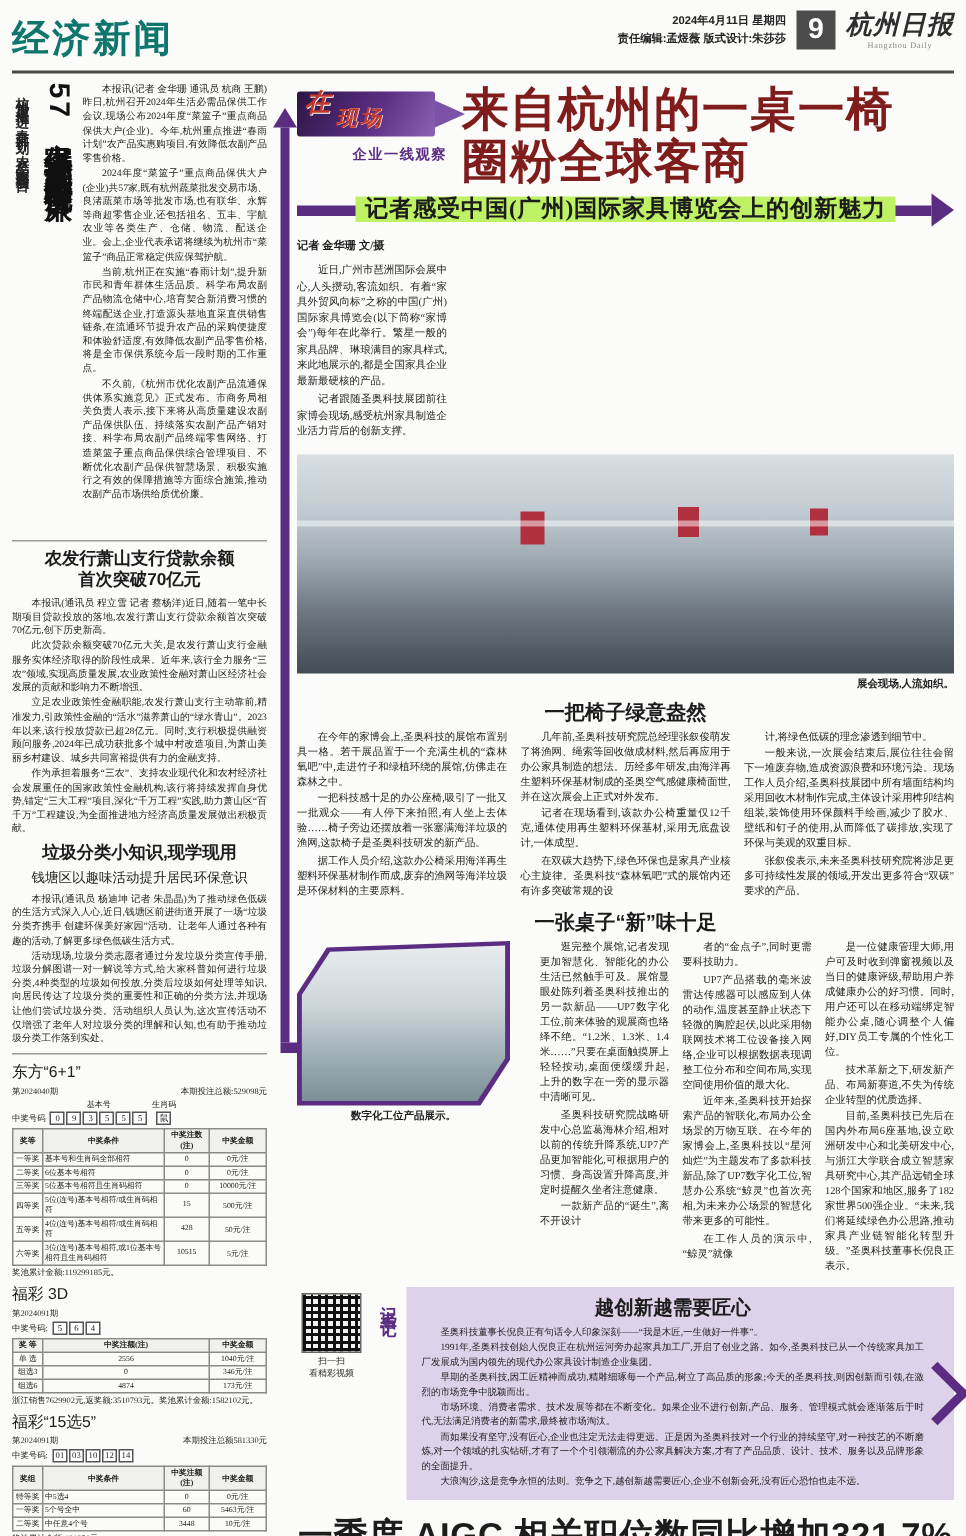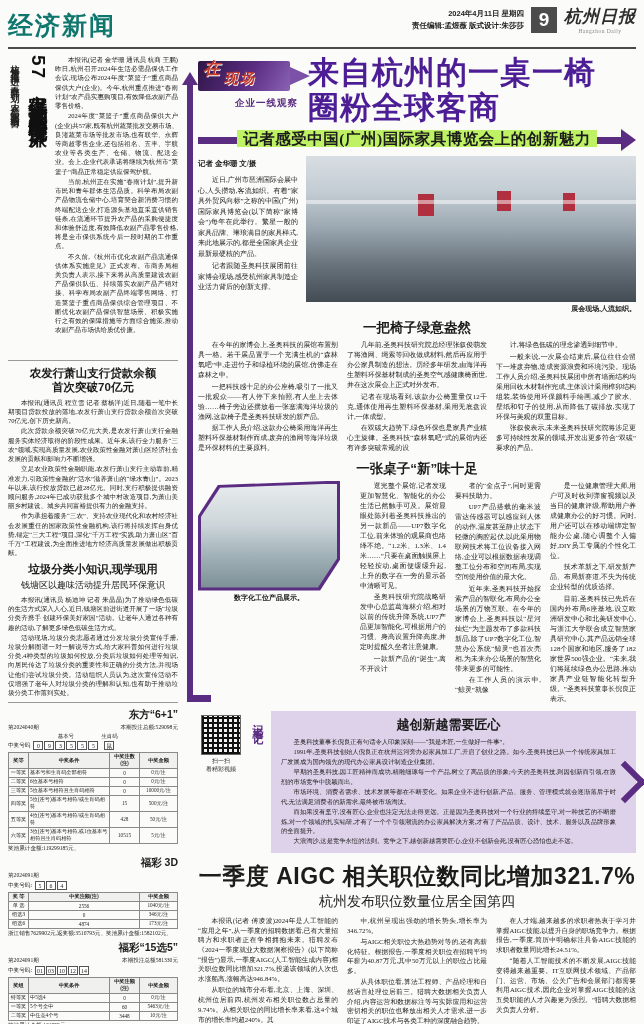--- a/index.html
+++ b/index.html
@@ -28,21 +28,21 @@
   .kicker-v { writing-mode:vertical-rl; font-size:9px; letter-spacing:2.5px; color:#222; font-weight:bold; padding-top:2px; }
   .headline-v { writing-mode:vertical-rl; font-family:"Liberation Sans", sans-serif; font-size:19px; font-weight:900; letter-spacing:2px; color:#111; }
   .smallbody { font-size:6.5px; line-height:1.42; text-align:justify; }
   .smallbody p { text-indent:2em; margin-bottom:1px; }
   .art1-body { flex:1; overflow:hidden; }
   .divider { border-bottom:1px solid #9a9a9a; margin:5px 0; }
   .lh-center { text-align:center; font-family:"Liberation Sans", sans-serif; font-weight:900; font-size:11.5px; line-height:1.25; margin-bottom:3px; }
   .lh-sub { text-align:center; font-size:9px; font-weight:normal; color:#222; margin:-1px 0 3px 0; }
 
   
-  .lot-title { text-align:right; font-family:"Liberation Sans", sans-serif; font-weight:700; font-size:10.5px; margin:2px 0 2px; }
+  .lot-title { text-align:left; font-family:"Liberation Sans", sans-serif; font-weight:400; font-size:10.5px; margin:2px 0 2px; }
   .lot-meta { display:flex; justify-content:space-between; font-size:5.6px; margin-bottom:1px; }
   .lot-numsrow { display:flex; align-items:flex-end; gap:3px; font-size:5.6px; margin:1px 0 2px; }
   .numgroup { display:flex; flex-direction:column; align-items:center; }
   .numgroup .glabel { font-size:5.4px; margin-bottom:1px; }
   .boxes { display:flex; gap:1px; }
   .numbox { display:inline-block; min-width:10px; height:8.5px; border:0.6px solid #555; text-align:center; font-size:5.8px; line-height:8px; background:#fff; }
   table.lot { width:100%; border-collapse:collapse; font-size:5.2px; table-layout:fixed; }
   table.lot th, table.lot td { border:0.6px solid #8a8a8a; padding:0.5px 1px; text-align:center; overflow:hidden; }
   table.lot th { background:#f0f0ee; font-weight:bold; }
   table.lot td:nth-child(2) { text-align:left; }
@@ -55,29 +55,29 @@
   .vbar::before { content:""; position:absolute; top:-13px; left:-5px; border-left:8px solid transparent; border-right:8px solid transparent; border-bottom:13px solid #5b2d82; }
   .vbar::after { content:""; position:absolute; bottom:-7px; left:0; width:24px; height:7px; background:#5b2d82; }
 
   .top-row { display:flex; gap:10px; align-items:flex-start; }
   .scene-logo { width:100px; flex:none; padding-top:6px; }
   .logo-box { width:92px; height:30px; background:linear-gradient(120deg,#2d1545 0%, #5b2d82 55%, #8a63b5 100%); position:relative; border-radius:2px; }
   .logo-box::after { content:""; position:absolute; right:-20px; top:6px; border-left:20px solid #7b52a8; border-top:9px solid transparent; border-bottom:9px solid transparent; }
   .logo-zai { position:absolute; left:5px; top:-4px; font-size:17px; font-weight:900; font-style:italic; color:#c0392b; text-shadow:0.5px 0.5px 0 #fff; }
   .logo-xc { position:absolute; left:26px; top:9px; font-size:14px; font-weight:900; font-style:italic; color:#c0392b; text-shadow:0.5px 0.5px 0 #fff; letter-spacing:2px; }
   .logo-sub { margin-top:6px; text-align:right; width:100px; color:#5b2d82; font-weight:bold; font-size:9.5px; letter-spacing:1px; font-family:"Liberation Sans", sans-serif; }
-  .main-headline { font-family:"Liberation Sans", sans-serif; font-weight:900; font-size:31px; line-height:1.13; color:#4c1d95; letter-spacing:1px; }
+  .main-headline { font-family:"Liberation Sans", sans-serif; font-weight:900; font-size:31px; line-height:1.13; color:#7f1d1d; letter-spacing:1px; }
 
   .sub-banner { position:relative; height:22px; margin:4px 0 5px 0; }
   .arrow-line { position:absolute; left:0; right:15px; top:8px; height:7px; background:#5b2d82; }
   .arrow-head { position:absolute; right:0; top:0; border-left:15px solid #5b2d82; border-top:11px solid transparent; border-bottom:11px solid transparent; }
   .sub-banner span { position:relative; z-index:1; display:block; text-align:center; font-size:15.5px; font-weight:bold; letter-spacing:0.5px; }
   .sub-banner b { background:#bef264; padding:0 6px; }
 
-  .lead-row { display:flex; gap:8px; }
+  .lead-row { display:flex; gap:8px;flex-direction:column; }
   .lead-col { width:100px; flex:none; font-size:7px; line-height:1.5; text-align:justify; }
   .lead-col p { text-indent:2em; margin-bottom:2px; }
   .byline { font-size:7.5px; font-weight:bold; margin:2px 0 6px; }
   .photo1 { flex:1; min-width:0; }
   .photo1-img { height:146px; background:linear-gradient(180deg,#d8dee2 0%, #c3ccd3 25%, #9aa6af 50%, #6c7780 72%, #434b53 100%); position:relative; overflow:hidden; }
   .photo1-img i { position:absolute; display:block; background:#b03040; }
   .photo1-img i:nth-child(1){ left:34%; top:26%; width:16px; height:22px; }
   .photo1-img i:nth-child(2){ left:58%; top:24%; width:14px; height:20px; }
   .photo1-img i:nth-child(3){ left:78%; top:25%; width:12px; height:18px; }
   .photo1-img::after { content:""; position:absolute; left:0; right:0; top:30%; height:4px; background:rgba(255,255,255,0.5); }

